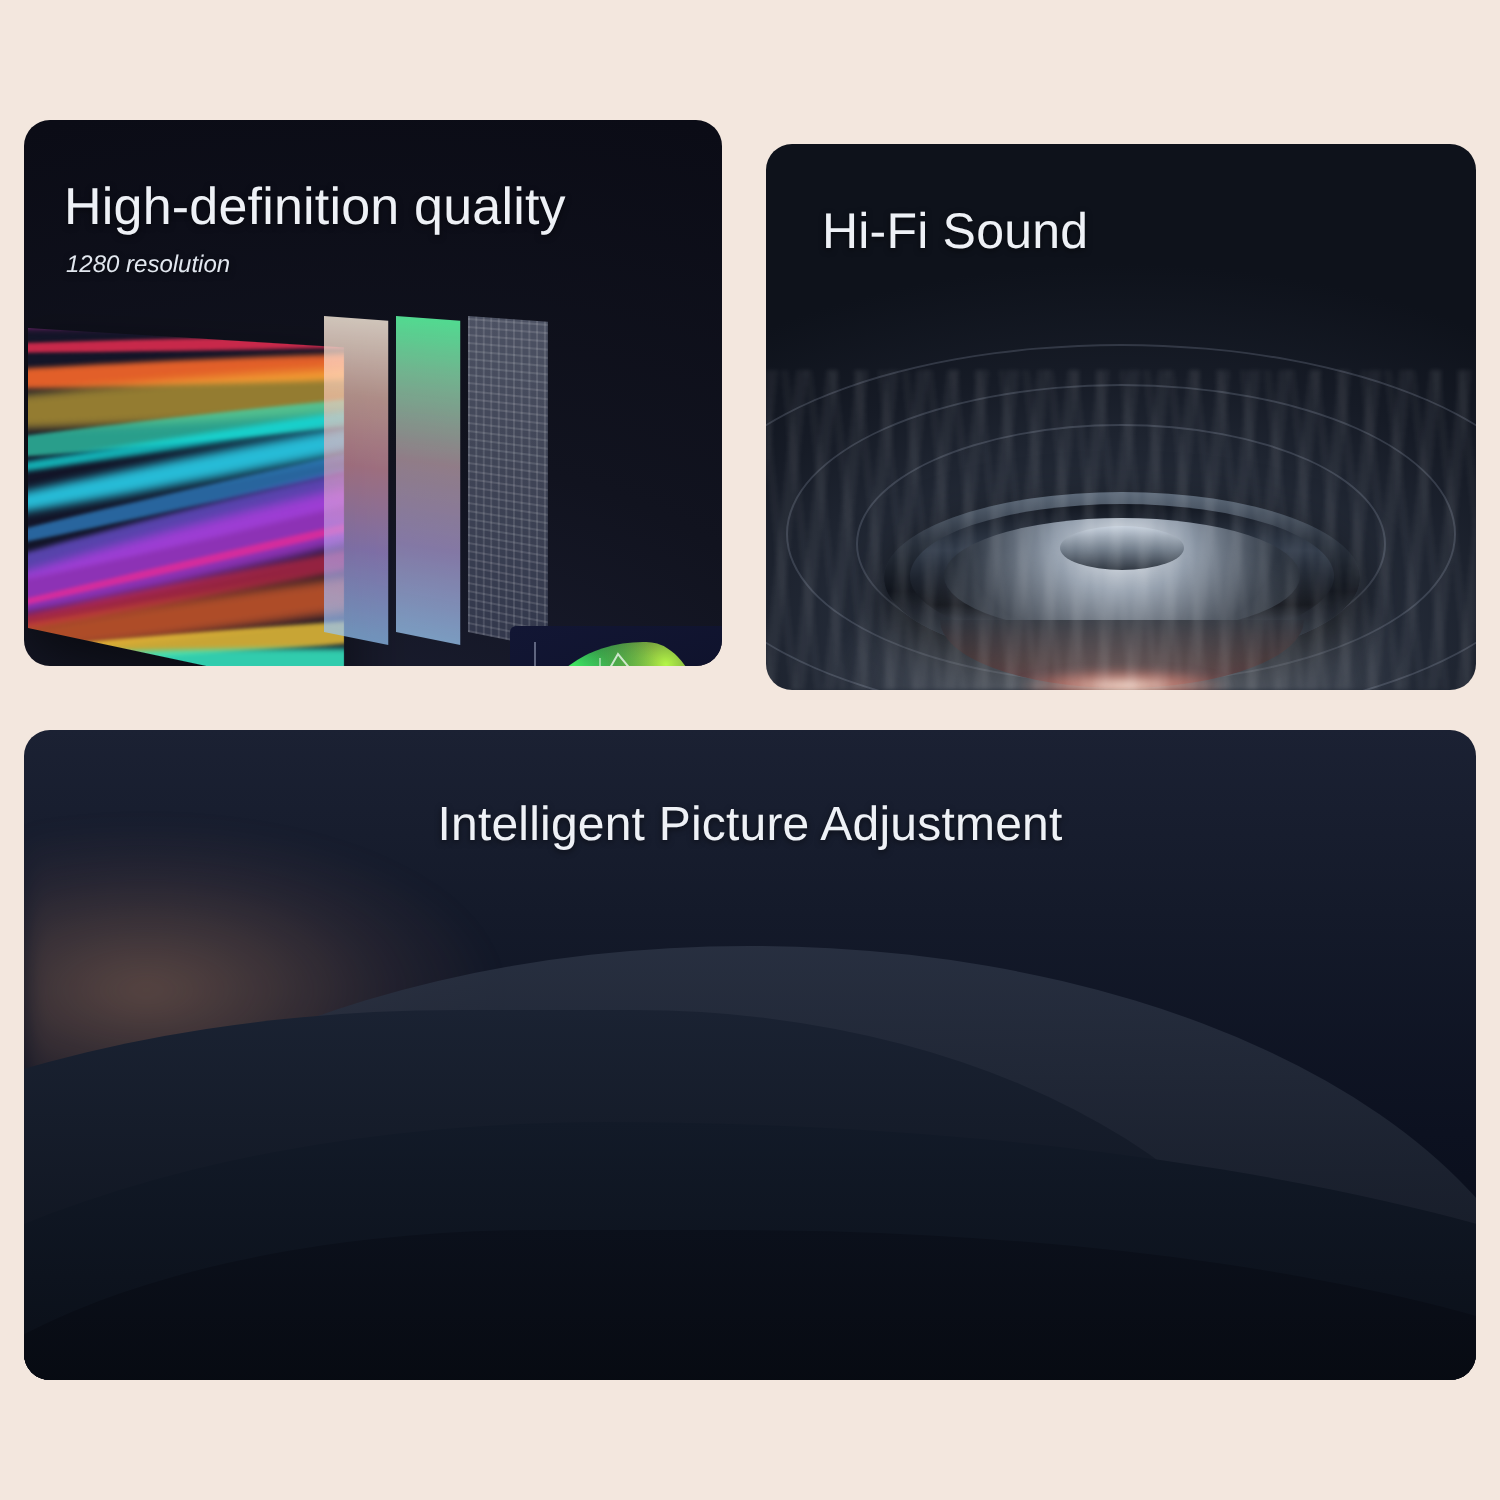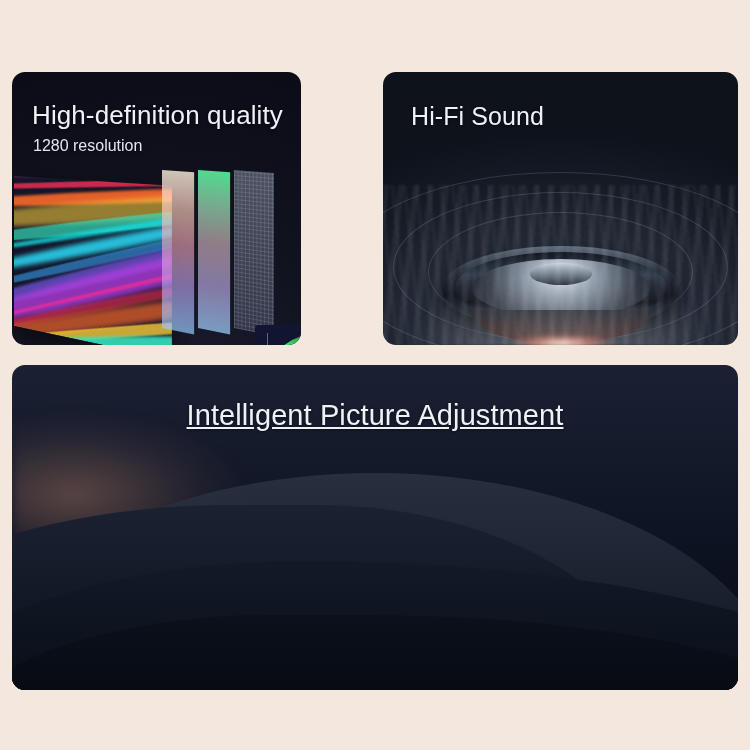--- a/index.html
+++ b/index.html
@@ -41,27 +41,27 @@
   .card-sub {
     position: absolute;
     color: #e2e7ef;
     font-weight: 400;
     white-space: nowrap;
     text-shadow: 0 1px 3px rgba(0,0,0,.5);
   }
 
   
   #card-hd {
-    left: 12px; top: 72px;
-    width: 289px; height: 273px;
+    left: 12px; top: 60px;
+    width: 349px; height: 273px;
     background:
       radial-gradient(150% 120% at 50% 115%, #1a1d30 0%, #11131f 45%, #0b0c16 100%);
   }
   #card-hd .card-title { left: 20px; top: 28px; font-size: 26px; }
-  #card-hd .card-sub   { left: 21px; top: 65px; font-size: 16px; }
+  #card-hd .card-sub   { left: 21px; top: 65px; font-size: 12px; font-style: italic; }
 
   
   .tv-stack { position: absolute; left: 0; top: 96px; width: 349px; height: 177px; }
 
   .tv-main {
     position: absolute;
     left: 2px; top: 8px;
     width: 148px; height: 150px;
     transform: perspective(420px) rotateY(-23deg) skewY(7.2deg);
     transform-origin: left center;
@@ -215,22 +215,21 @@
   
   #card-smart {
     left: 12px; top: 365px;
     width: 726px; height: 325px;
     background: linear-gradient(180deg, #1b2133 0%, #141a2a 28%, #0c1120 62%, #070b15 100%);
   }
   #card-smart .card-title {
     left: 0; right: 0; top: 34px;
     width: 100%;
     text-align: center;
-    font-size: 29px;
-    text-decoration: underline;
+    font-size: 24px;
   }
 
   .sky-glow {
     position: absolute; left: 0; top: 40px; width: 340px; height: 150px;
     background: radial-gradient(65% 70% at 18% 60%, rgba(226,160,120,.34), rgba(180,120,110,.10) 55%, rgba(0,0,0,0) 80%);
     filter: blur(6px);
   }
   .dune {
     position: absolute;
     left: -6%; width: 112%;

